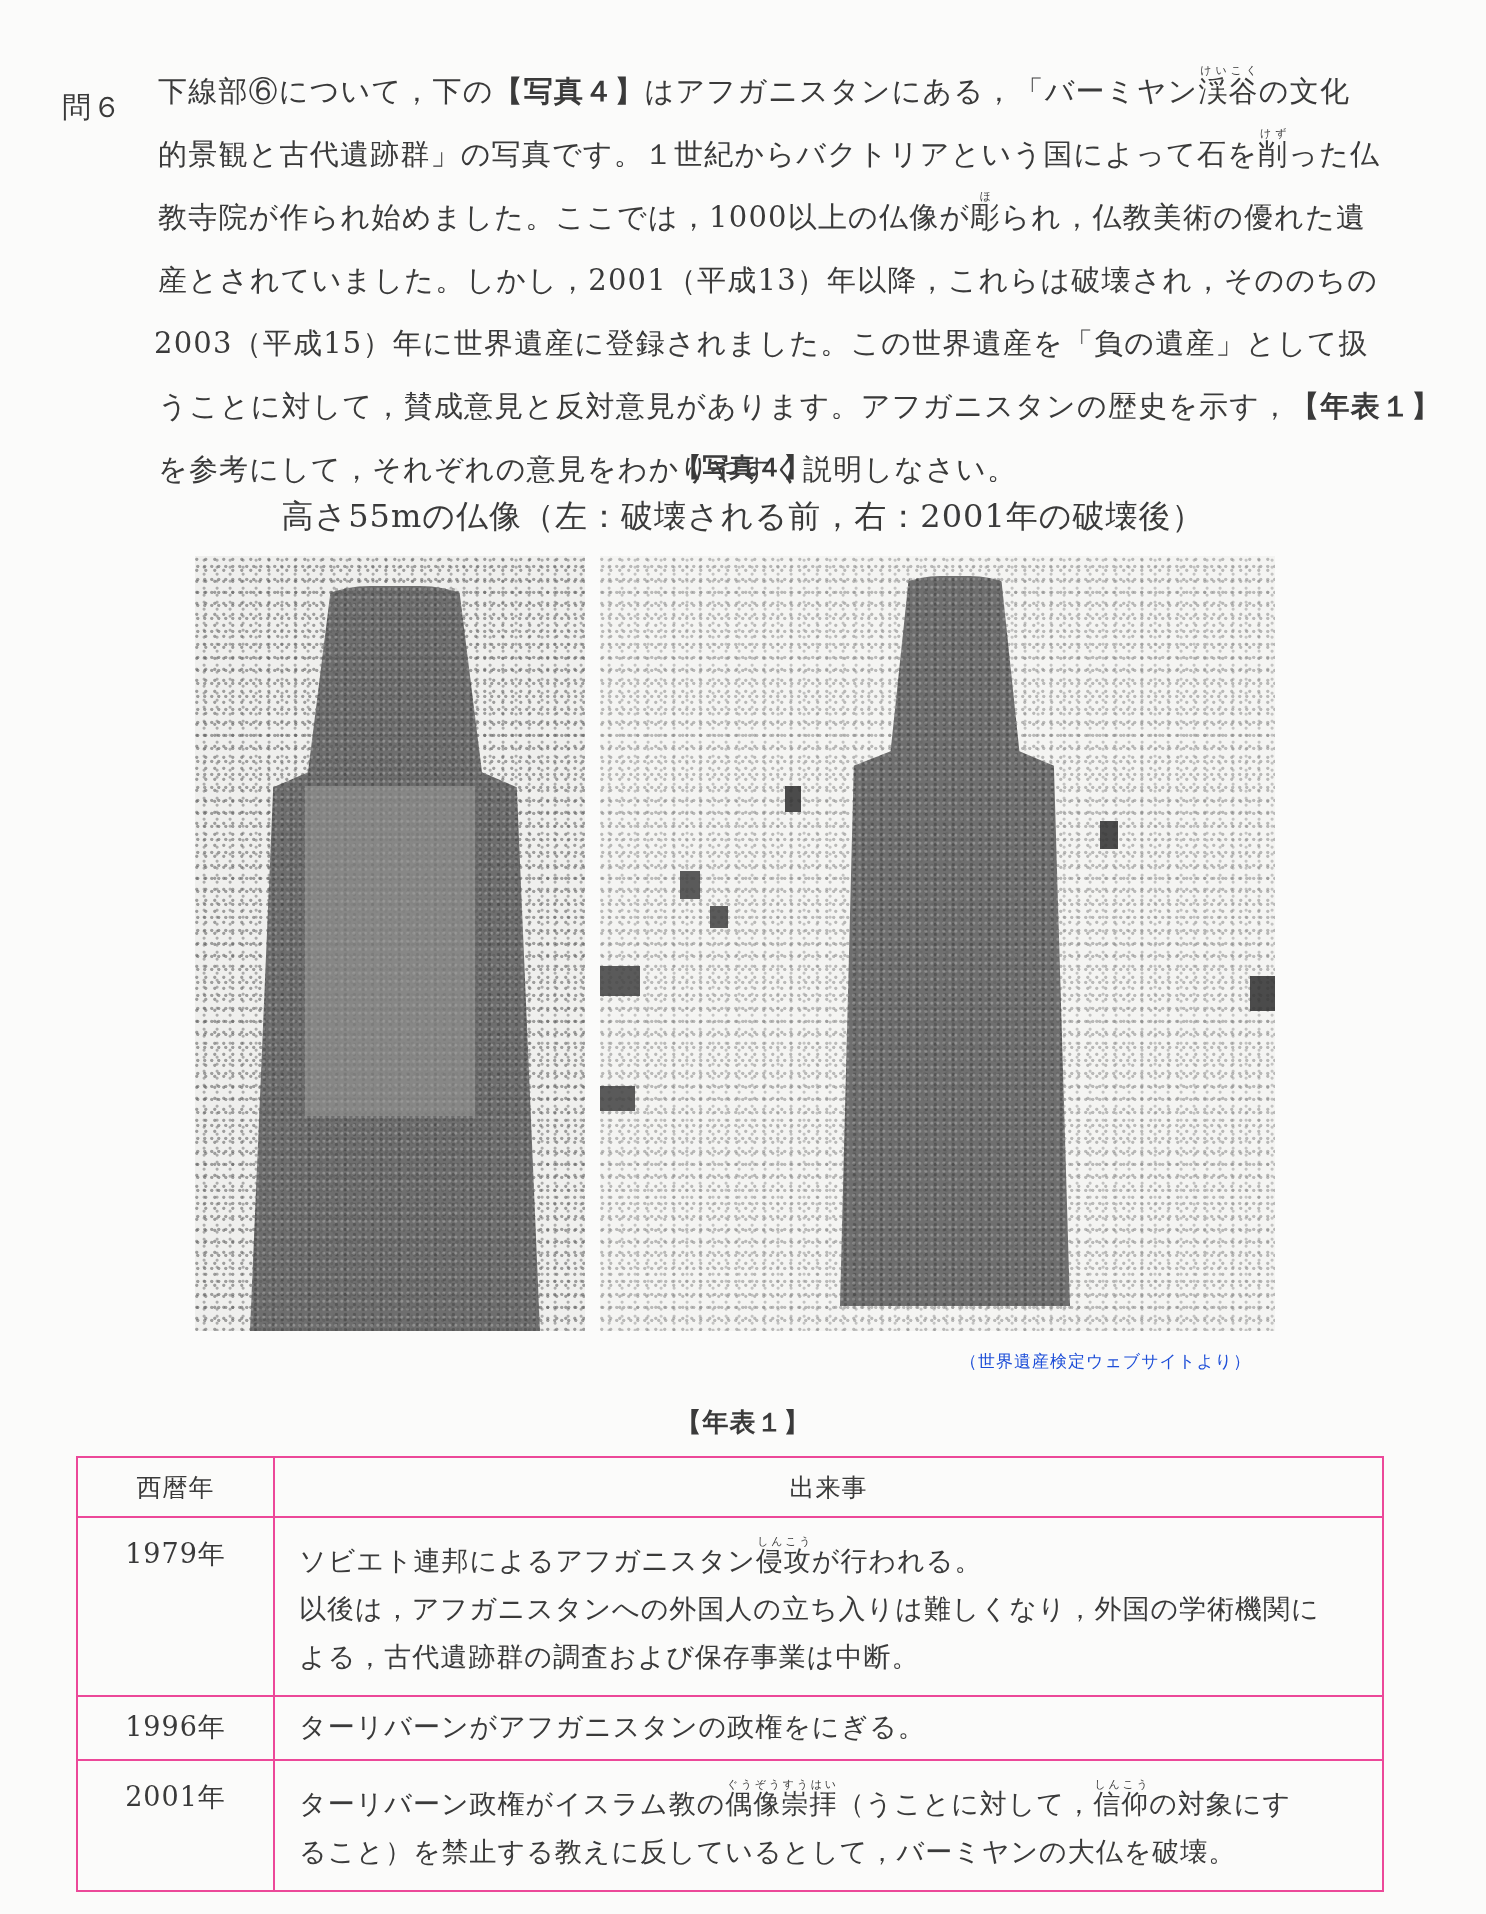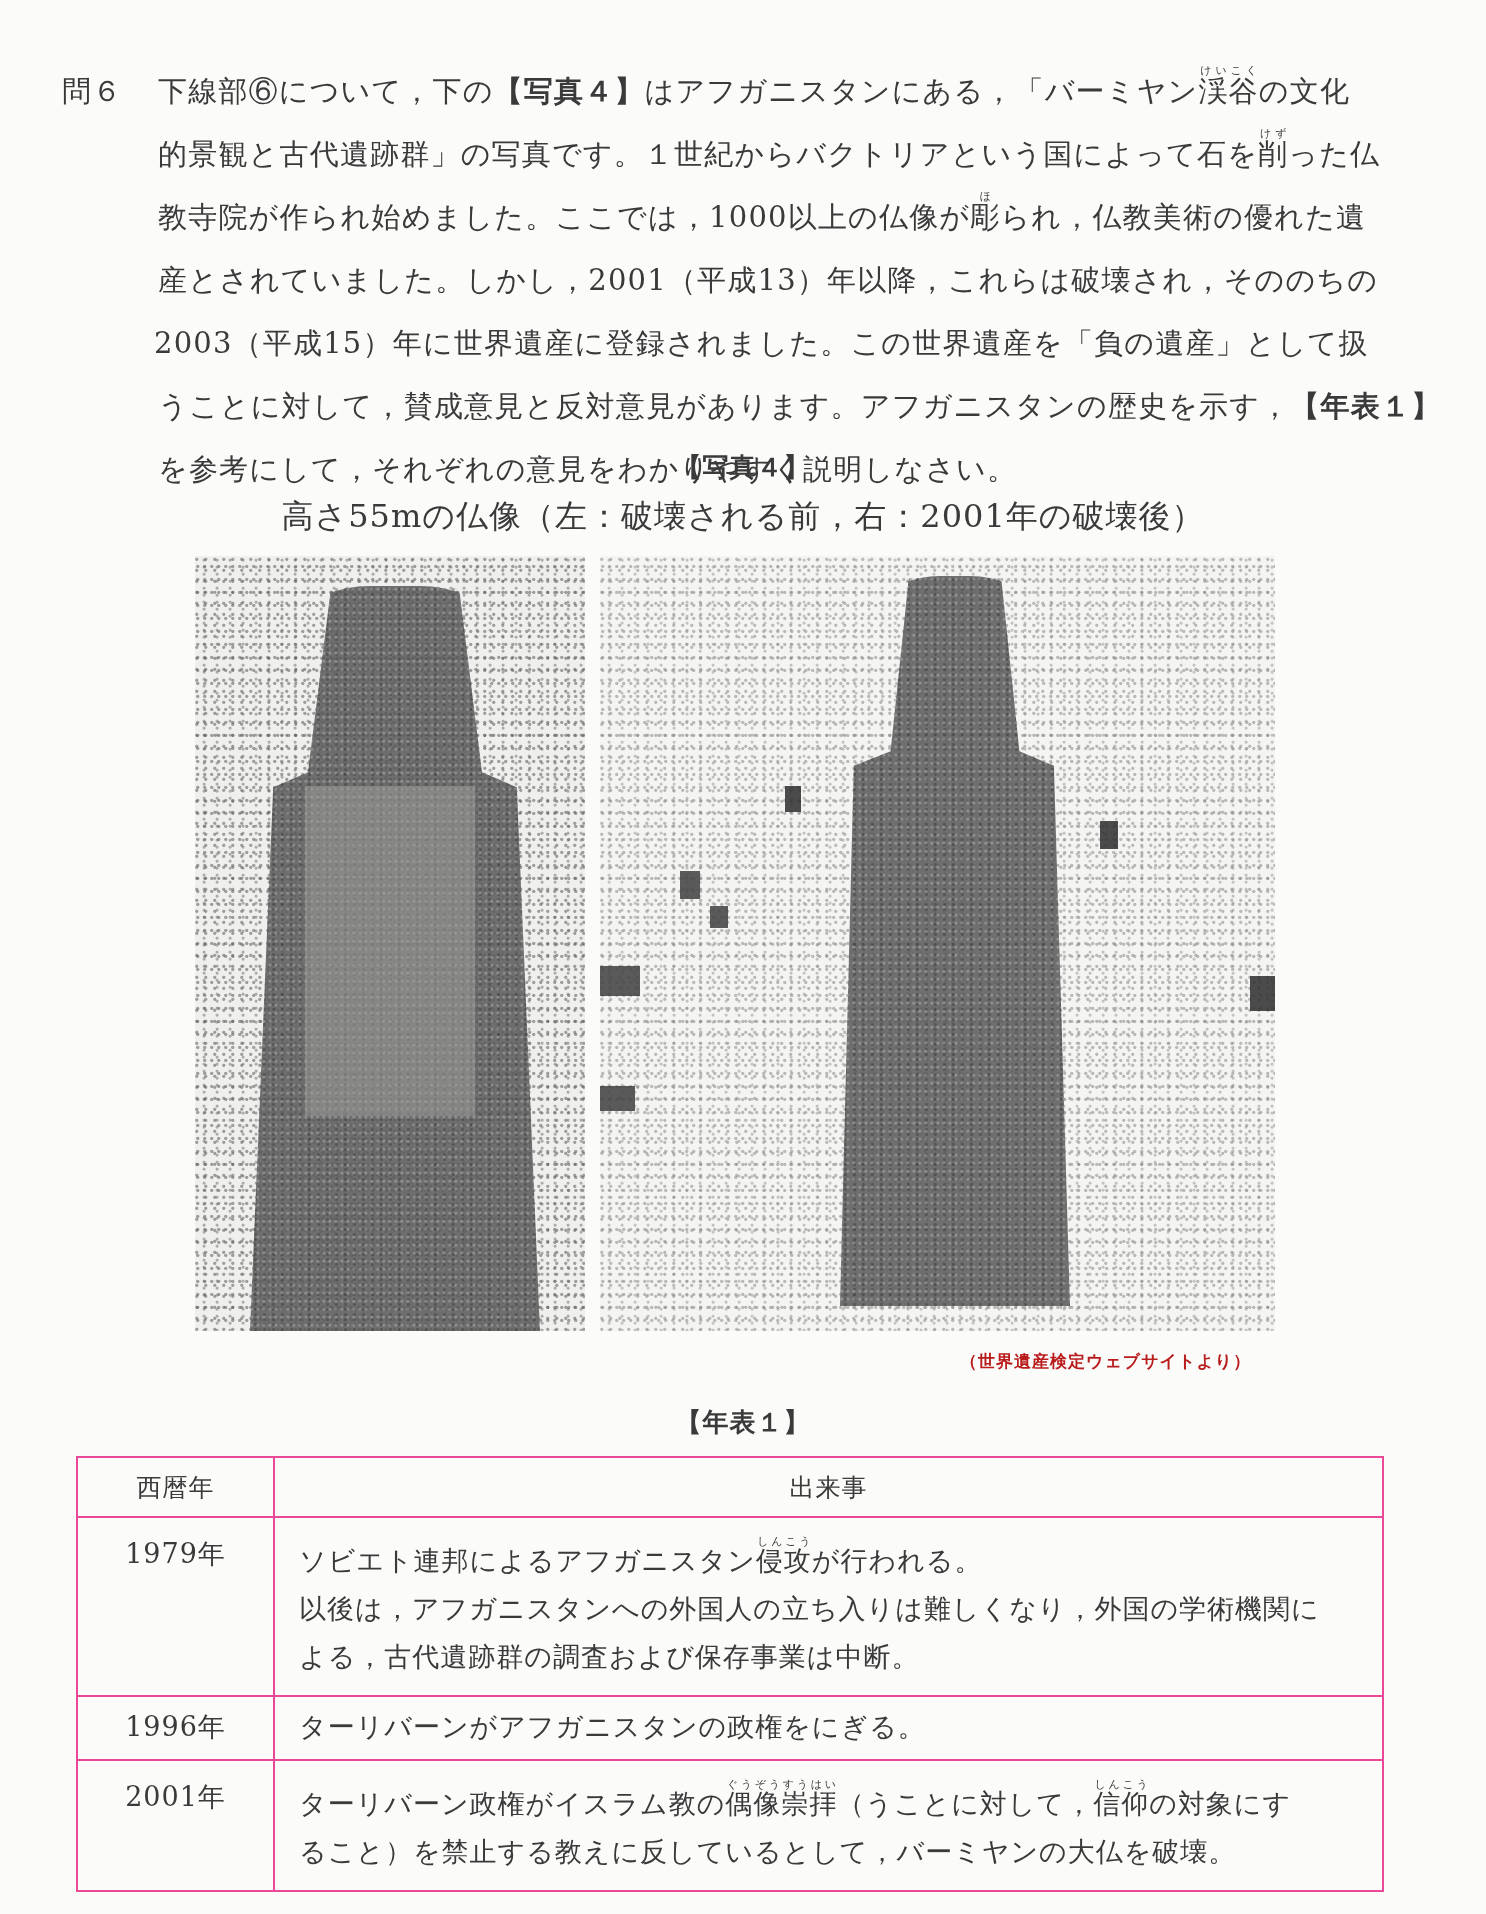--- a/index.html
+++ b/index.html
@@ -10,21 +10,21 @@
       color: #3a3a3a;
       position: relative;
     }
     .question {
       position: absolute; left: 62px; top: 60px; width: 1340px;
     }
     .q-line {
       position: relative; height: 63px; line-height: 63px;
       font-size: 29px; letter-spacing: 1.2px; white-space: nowrap;
     }
-    .q-num { position: absolute; left: 0; top: 0; font-family: Liberation Serif, serif; }
+    .q-num { position: absolute; left: 0; top: 16px; font-family: Liberation Serif, serif; }
     .indent { padding-left: 66px; }
     .bold { font-weight: bold; }
     ruby rt { font-size: 11px; letter-spacing: 0; line-height: 1; }
 
     .photo-title {
       position: absolute; left: 0; width: 1486px; top: 450px;
       text-align: center; font-size: 26px; font-weight: bold; letter-spacing: 1px;
     }
     .photo-caption {
       position: absolute; left: 0; width: 1486px; top: 495px;
@@ -51,21 +51,21 @@
     }
     .statue .tex {
       position: absolute; inset: 0;
       background-image:
         radial-gradient(circle at 30% 40%, rgba(200,200,200,.35) 1px, transparent 2px),
         radial-gradient(circle at 60% 70%, rgba(30,30,30,.4) 1.2px, transparent 2px);
       background-size: 6px 8px, 9px 5px;
     }
     .photo-source {
       position: absolute; left: 960px; top: 1350px;
-      font-size: 17px; font-weight: bold; letter-spacing: 1px; color: #b91c1c;
+      font-size: 17px; font-weight: normal; letter-spacing: 1px; color: #1d4ed8;
     }
 
     .table-title {
       position: absolute; left: 0; width: 1486px; top: 1405px;
       text-align: center; font-size: 26px; font-weight: bold; letter-spacing: 1px;
     }
     .timeline {
       position: absolute; left: 76px; top: 1456px; width: 1308px;
       border-collapse: collapse;
       font-size: 27px; letter-spacing: 1px;

